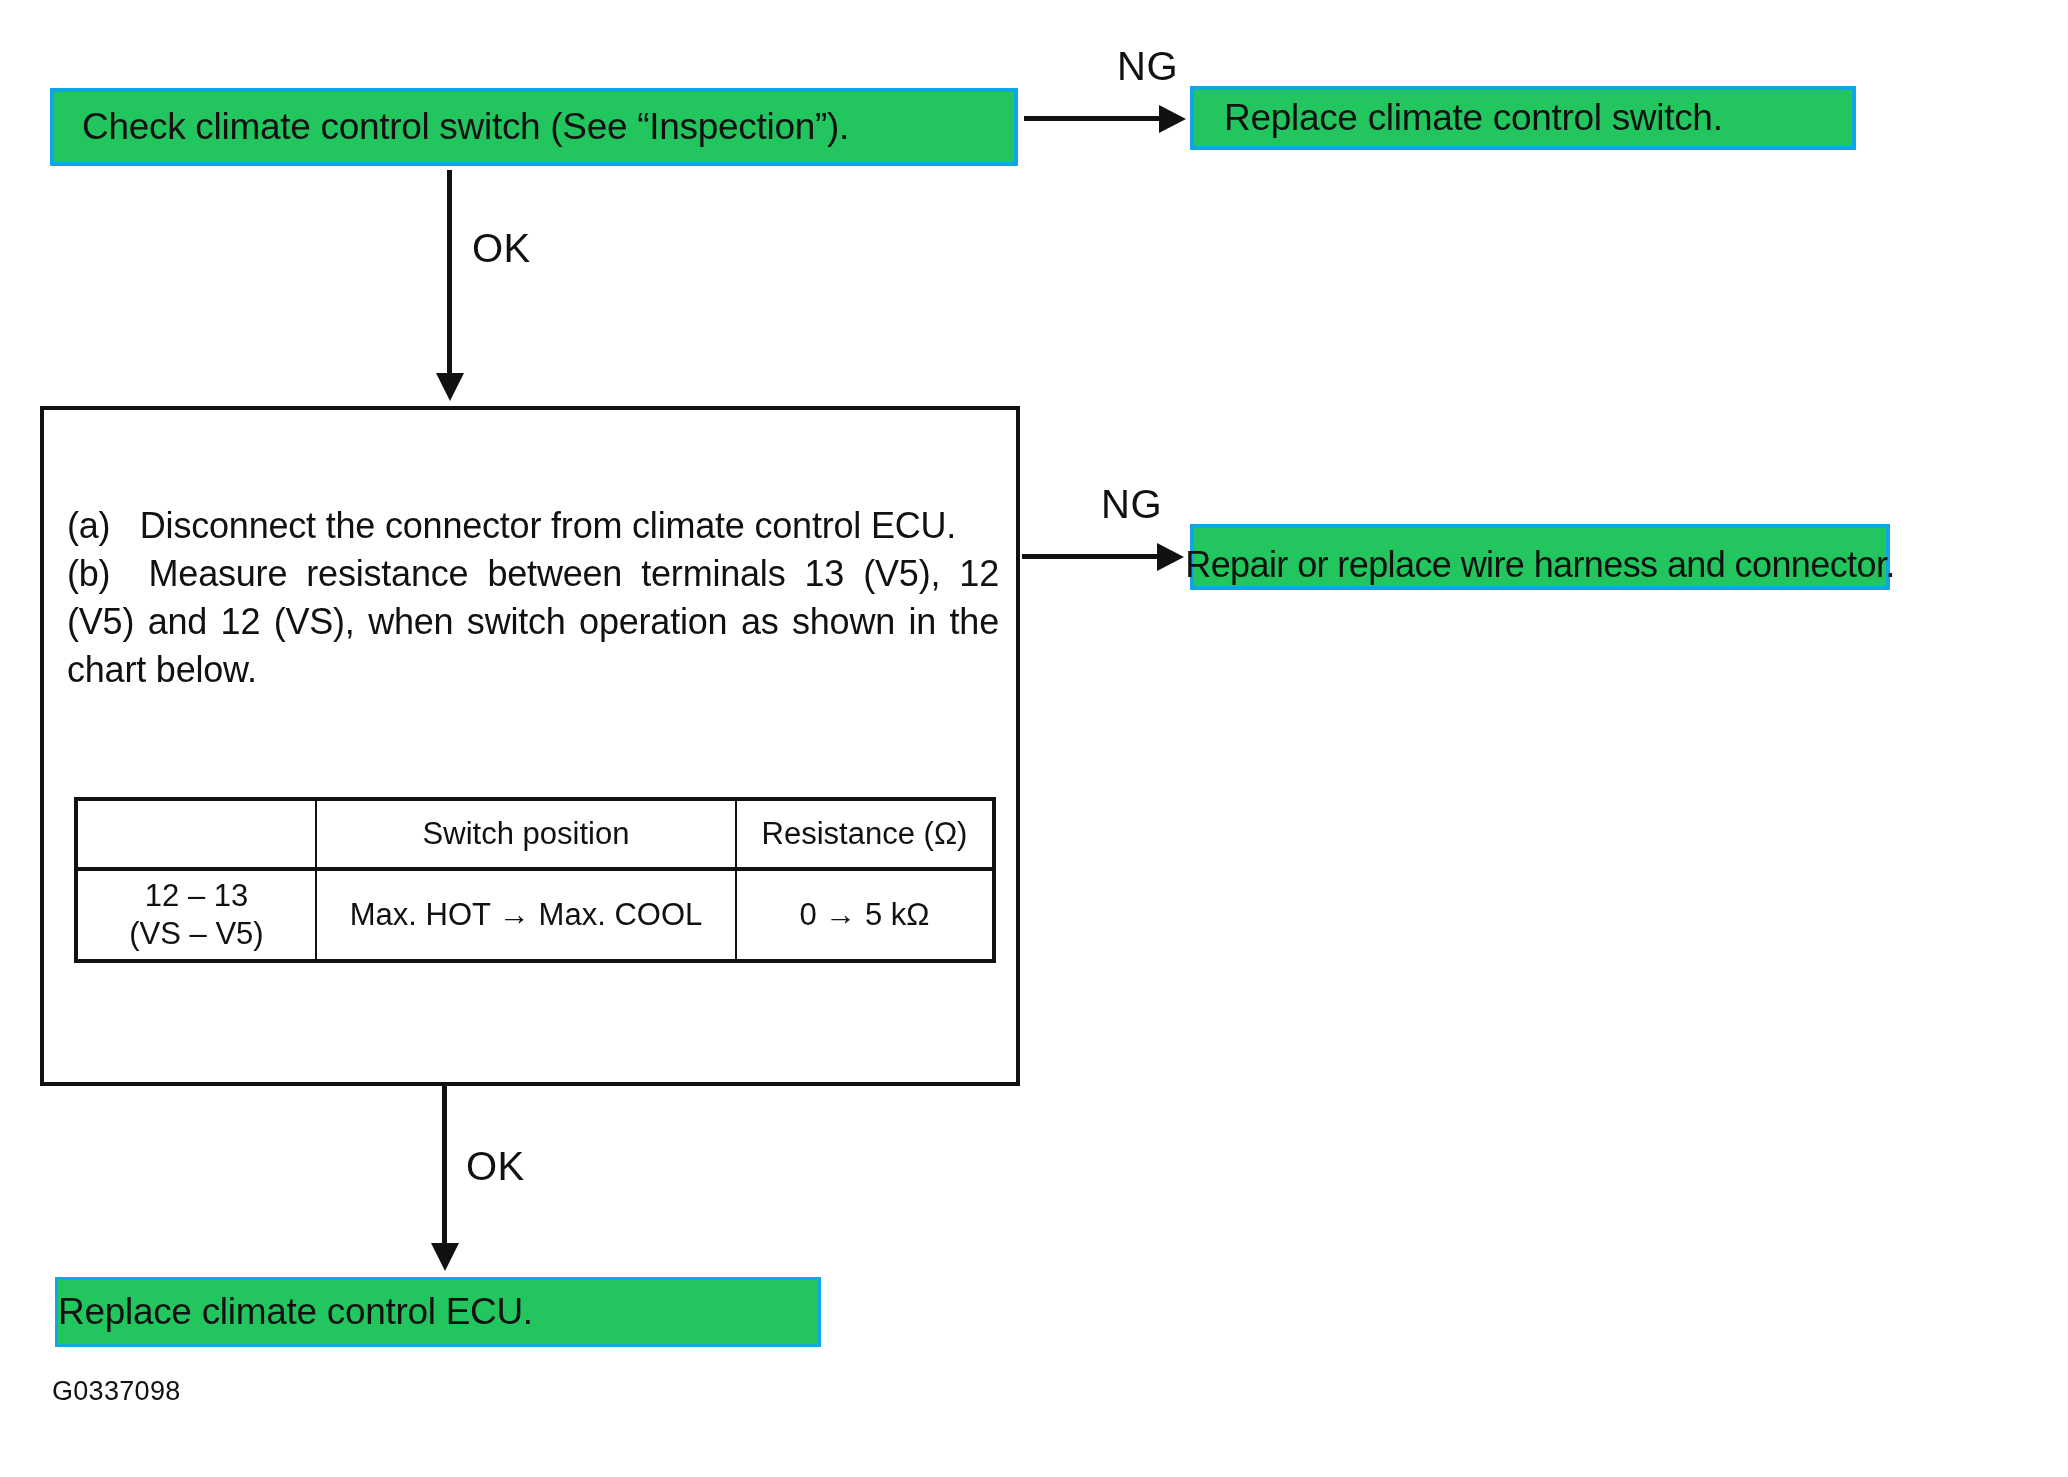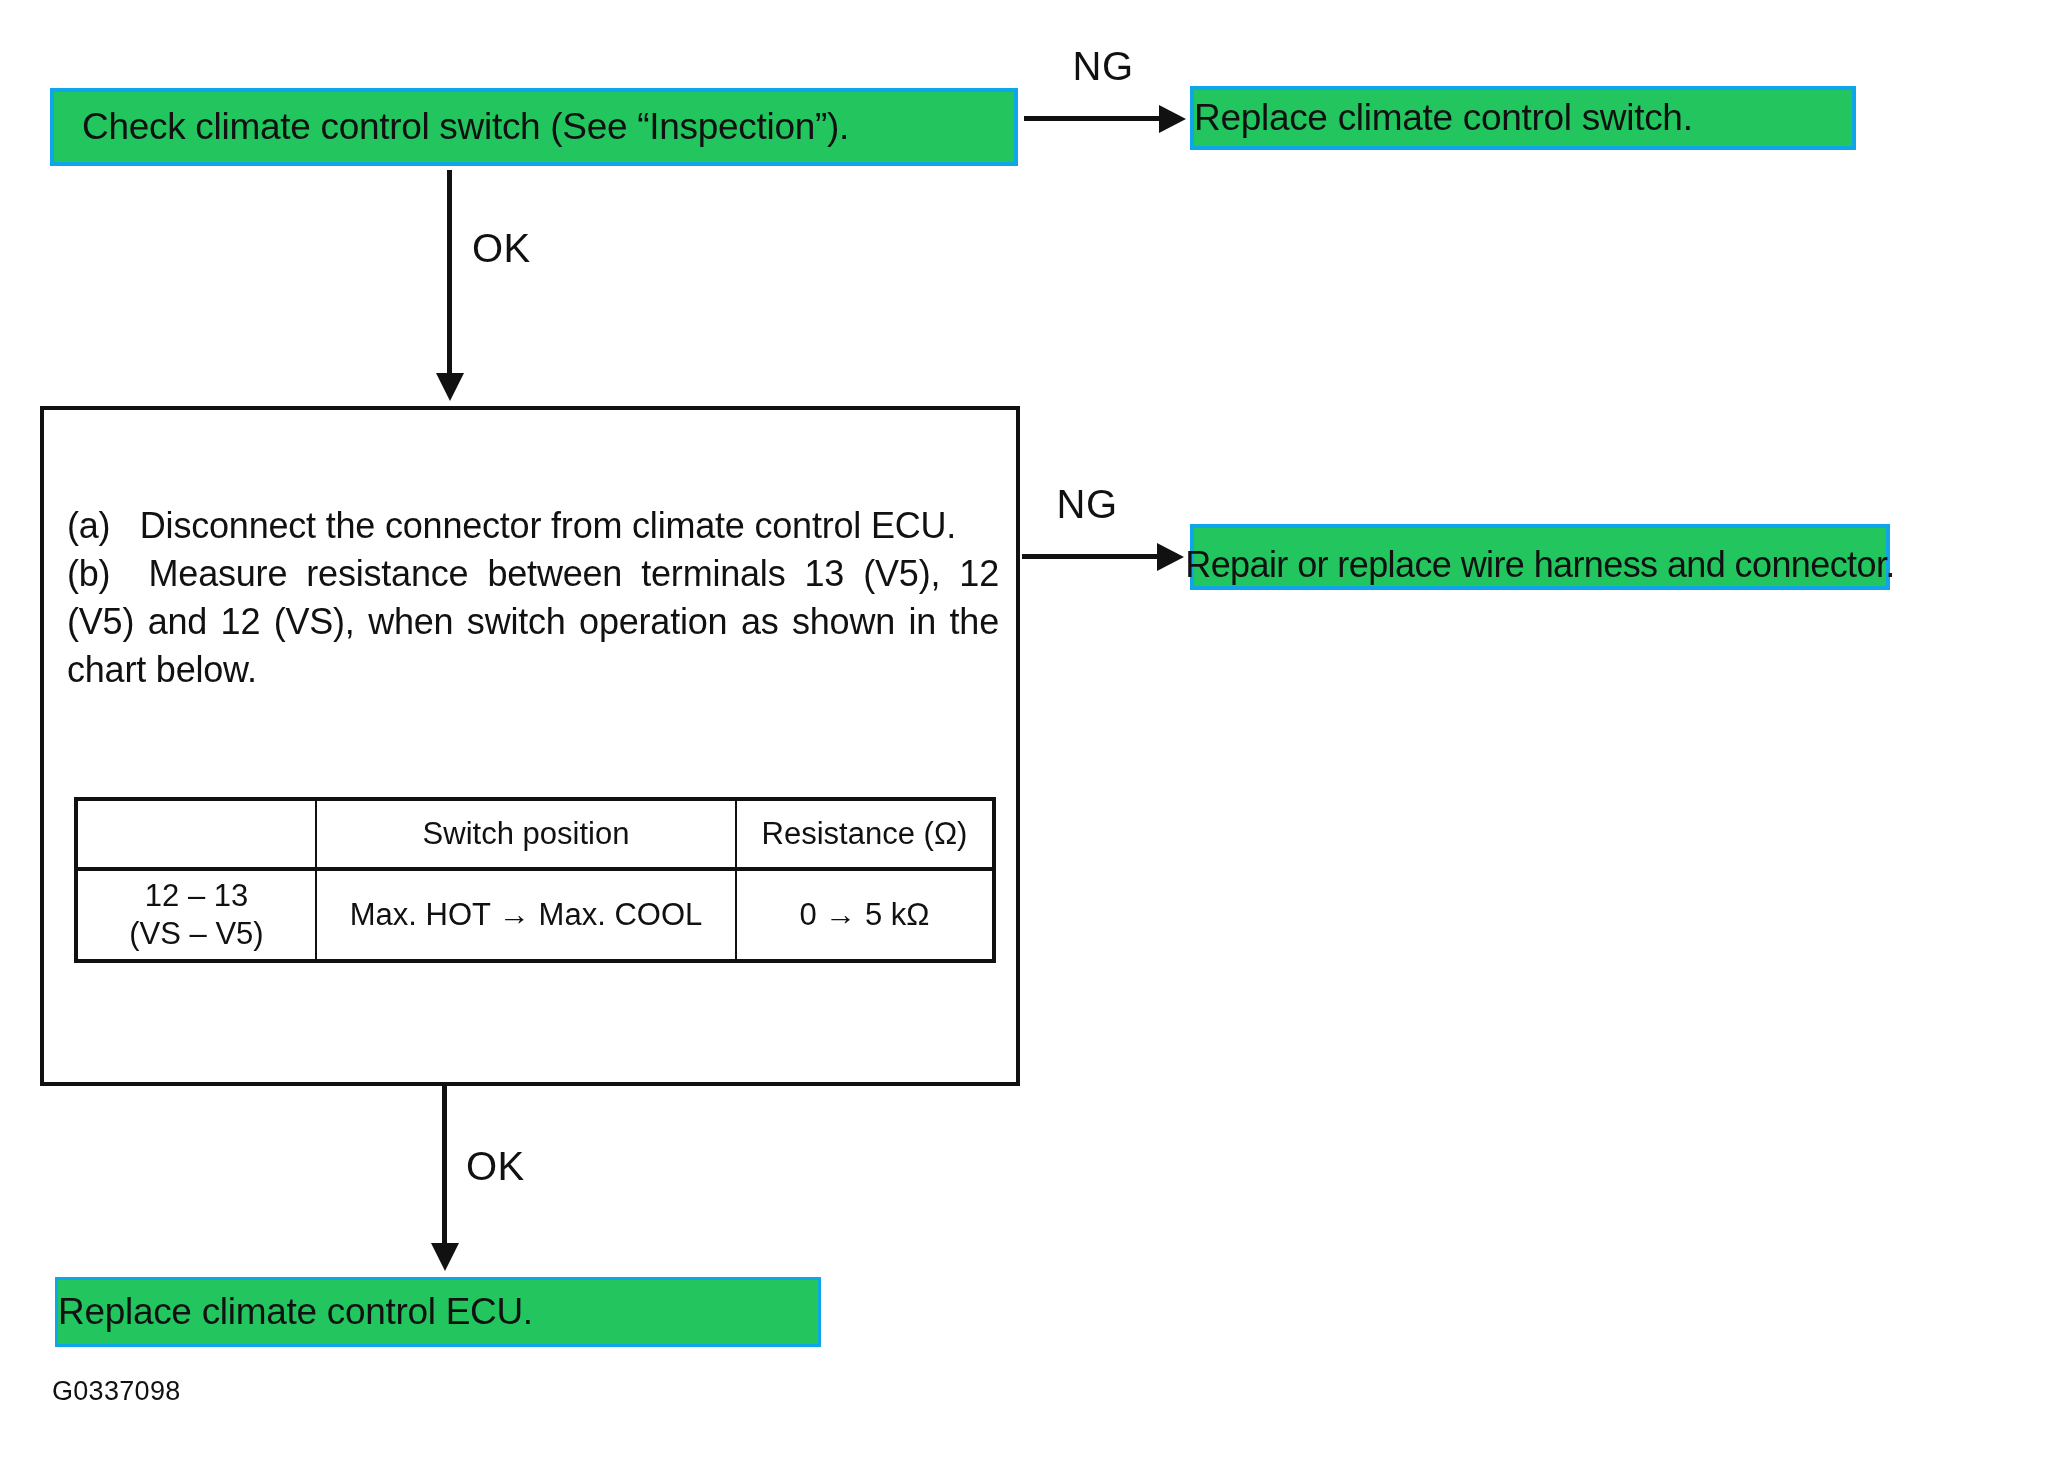--- a/index.html
+++ b/index.html
@@ -23,21 +23,21 @@
     display: flex;
     align-items: center;
     box-sizing: border-box;
   }
   .node .lbl {
     font-size: 37px;
     letter-spacing: -0.3px;
     white-space: nowrap;
   }
   .box-a { left: 50px; top: 88px; width: 968px; height: 78px; padding-left: 28px; }
-  .box-b { left: 1190px; top: 86px; width: 666px; height: 64px; }
+  .box-b { left: 1190px; top: 86px; width: 666px; height: 64px; padding-left: 30px; }
   .box-d { left: 1190px; top: 524px; width: 700px; height: 66px; justify-content: center; align-items: flex-end; }
   .box-d .lbl { font-size: 36px; letter-spacing: -0.6px; }
   .box-e { left: 55px; top: 1277px; width: 766px; height: 70px; border-width: 3px; }
 
   .box-c {
     position: absolute;
     left: 40px; top: 406px; width: 980px; height: 680px;
     border: 4px solid #111111;
     background: #ffffff;
     box-sizing: border-box;
@@ -88,21 +88,21 @@
   }
   table.spec tr.head th { height: 70px; border-bottom: 4px solid #111111; }
   table.spec td { height: 92px; }
   td.pins-cell { text-align: left; padding-left: 44px; line-height: 38px; }
 
   .edge-label {
     position: absolute;
     font-size: 40px;
     letter-spacing: 0.5px;
     color: #111111;
-    text-align: center;
+    text-align: right;
   }
   .hline { position: absolute; height: 5px; background: #111111; }
   .vline { position: absolute; width: 5px; background: #111111; }
   .tri-right {
     position: absolute; width: 0; height: 0;
     border-top: 14px solid transparent;
     border-bottom: 14px solid transparent;
     border-left: 27px solid #111111;
   }
   .tri-down {

